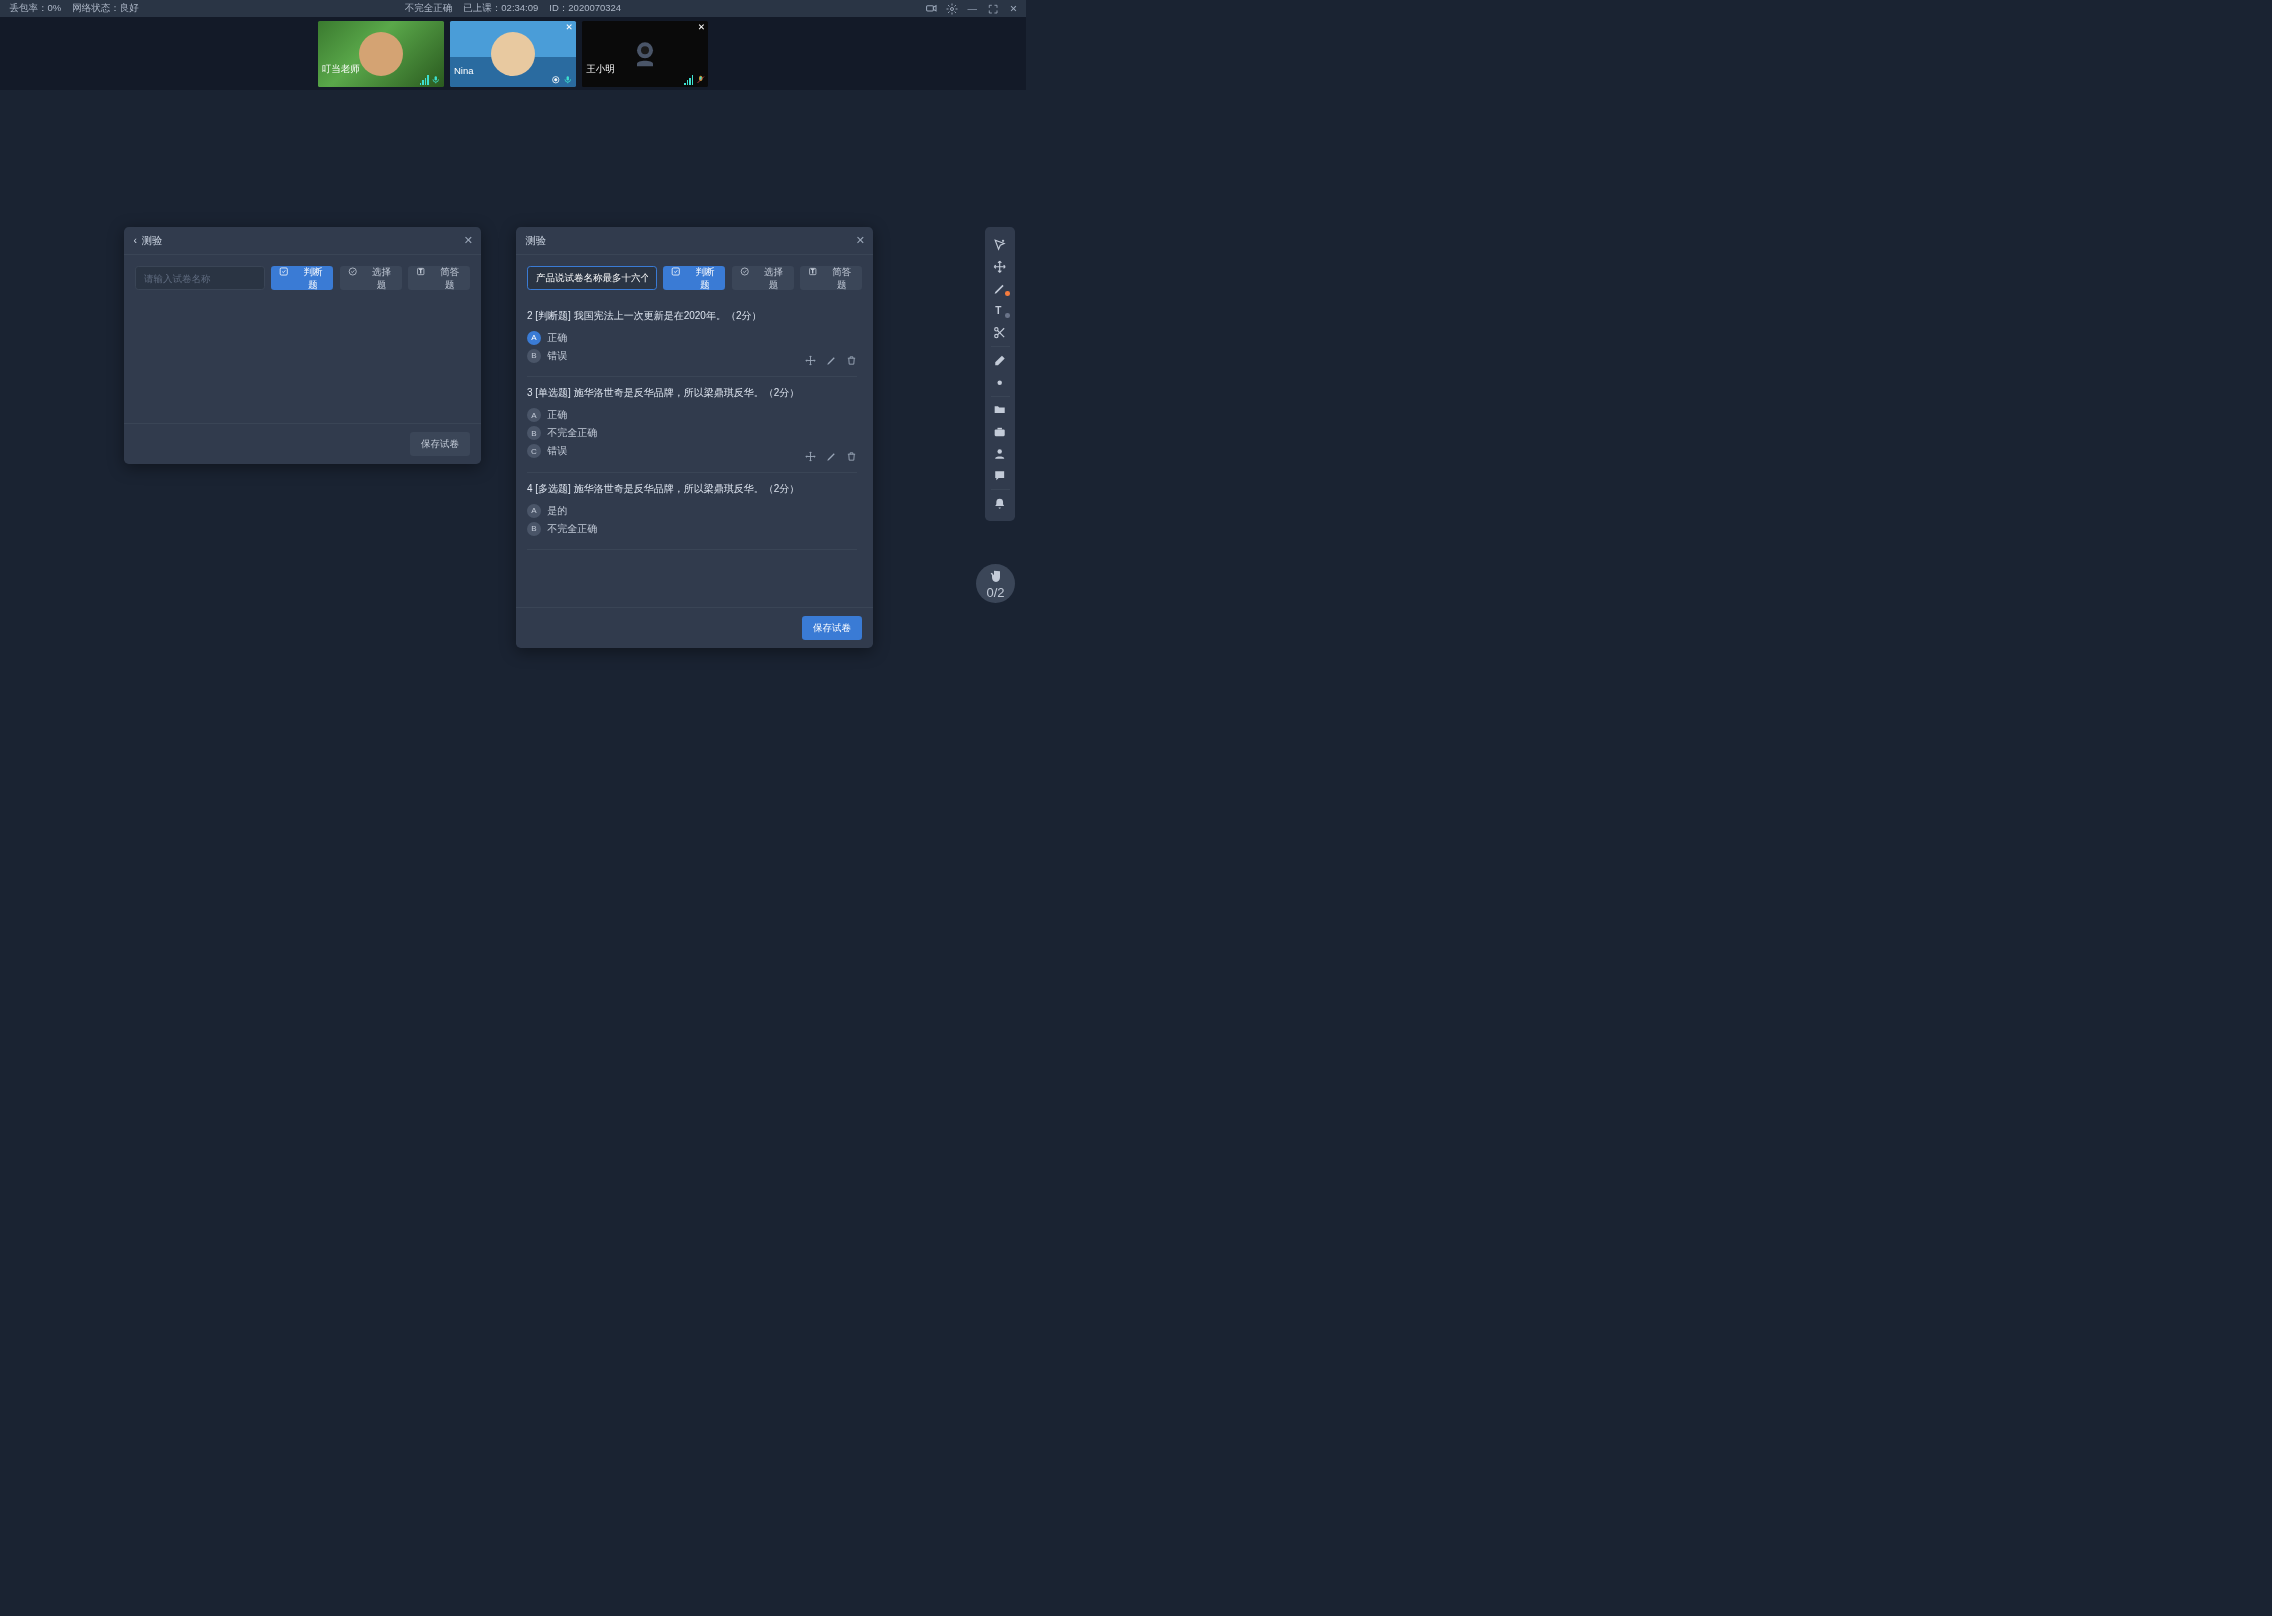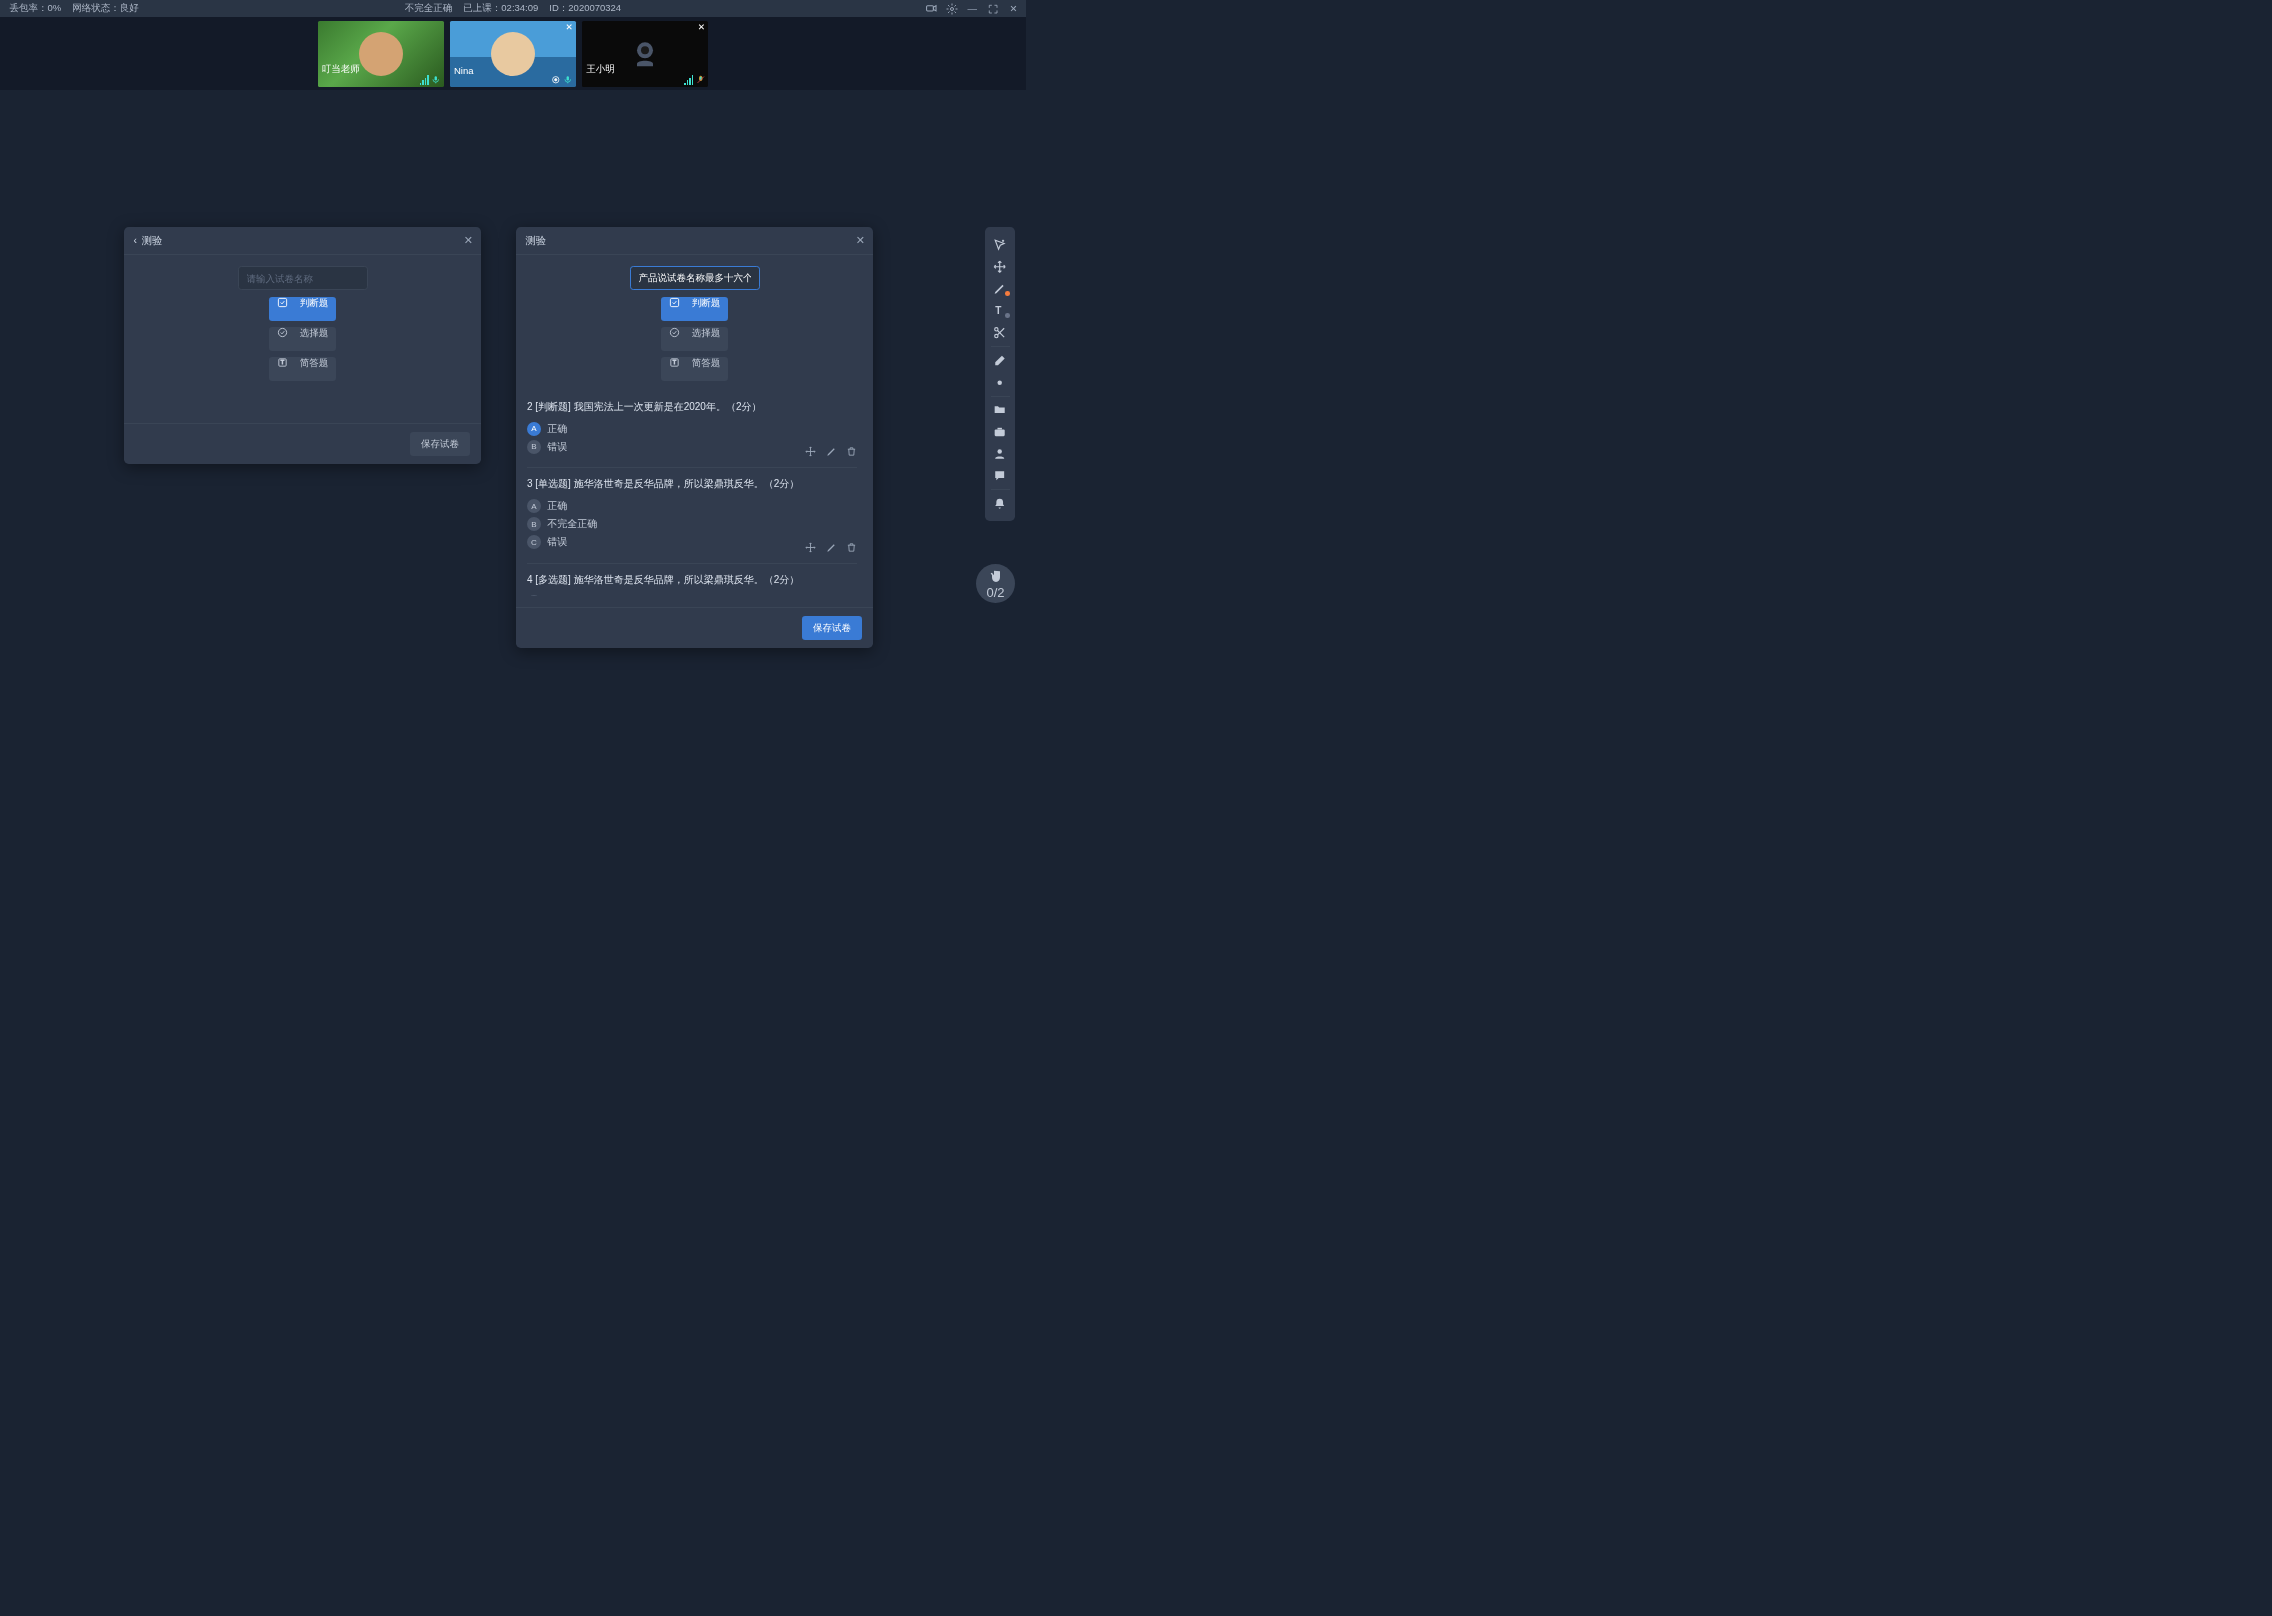--- a/index.html
+++ b/index.html
@@ -72,21 +72,21 @@
   padding: 0 9.5px;
   border-bottom: 0.8px solid #3a4556;
   color: #cdd6e3;
   font-size: 10.3px;
   position: relative;
 }
 .panel-header .back { margin-right: 4.7px; cursor:pointer; }
 .panel-header .close { position:absolute; right:8px; cursor:pointer; color:#9aa6b8; font-size:11px; }
 
 .panel-body { padding: 11px; flex: 1; overflow: hidden; display:flex; flex-direction:column; }
-.input-row { display: flex; gap: 6.3px; margin-bottom: 9.5px; align-items: center; flex-direction: column; }
+.input-row { display: flex; gap: 6.3px; margin-bottom: 9.5px; align-items: center; }
 .paper-name-input {
   flex-shrink: 0;
   height: 24px;
   background: #2a3443;
   border: 0.8px solid #3a4556;
   border-radius: 3.2px;
   padding: 0 8px;
   color: #c3cbd8;
   font-size: 9.5px;
   width: 130px;

